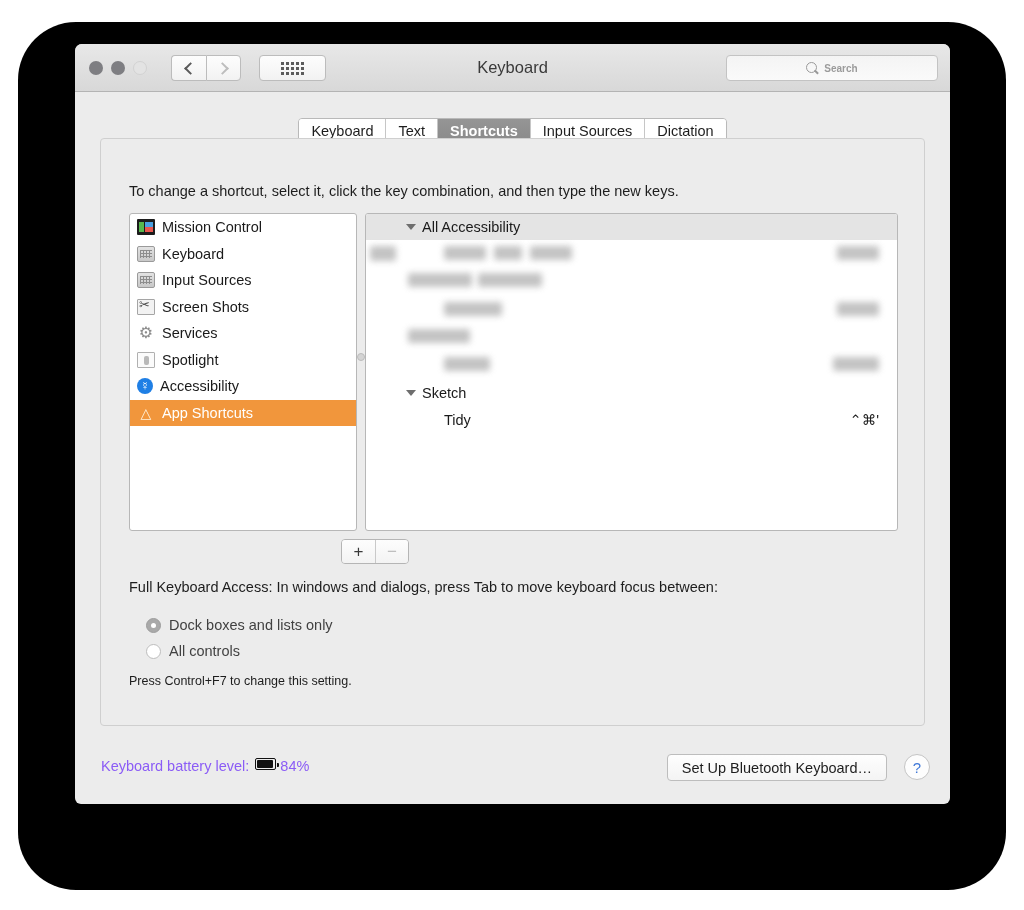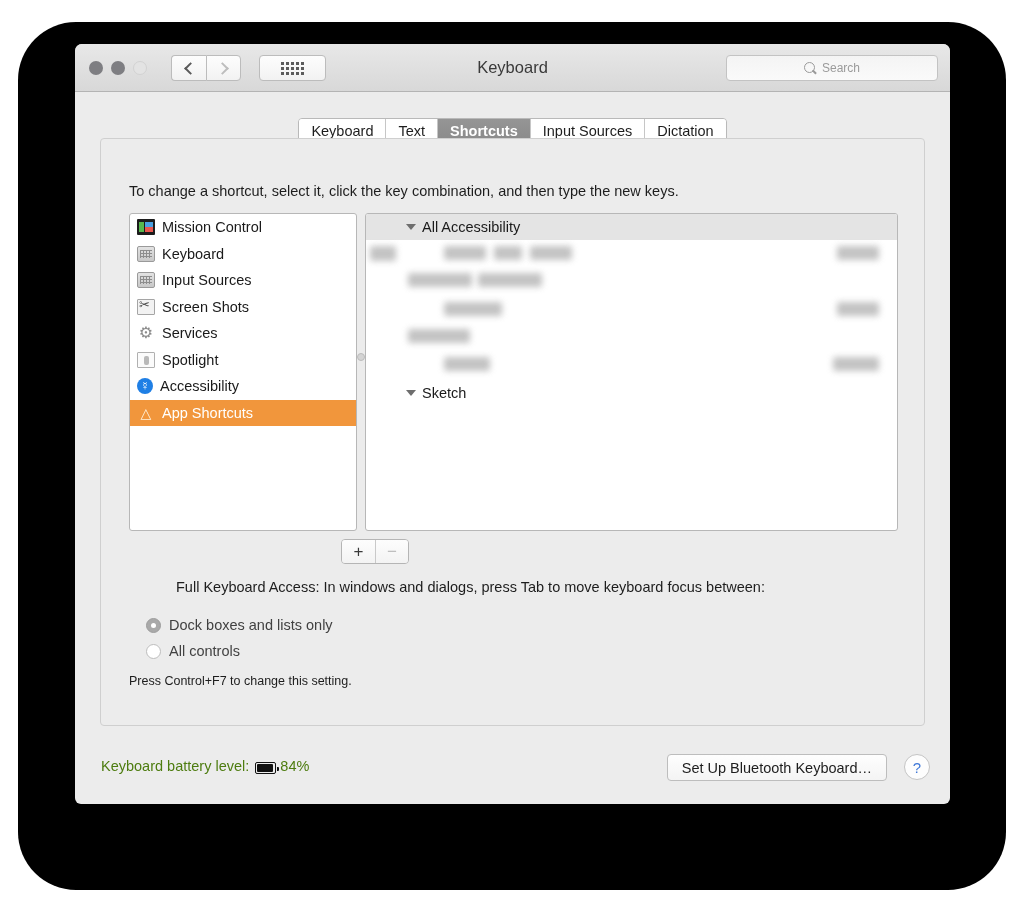--- a/index.html
+++ b/index.html
@@ -82,21 +82,21 @@
   }
   #search-icon { width: 12px; height: 12px; position: relative; margin-right: 6px; }
   #search-icon::before {
     content: ""; position: absolute; left: 0; top: 0;
     width: 9px; height: 9px; border: 1.6px solid #9a9a9a; border-radius: 50%;
   }
   #search-icon::after {
     content: ""; position: absolute; left: 8px; top: 8.5px;
     width: 5px; height: 1.6px; background: #9a9a9a; transform: rotate(45deg);
   }
-  #search-placeholder { font-size: 12px; color: #9b9b9b; }
+  #search-placeholder { font-size: 10px; color: #9b9b9b; font-weight: bold; }
 
   
   #tabs {
     position: absolute; top: 74px; left: 0; right: 0;
     display: flex; justify-content: center;
   }
   #tabs-inner {
     display: flex; height: 26px; border-radius: 4px; overflow: hidden;
     border: 1px solid #b9b9b9;
     box-shadow: 0 1px 1px rgba(0,0,0,.07);
@@ -246,21 +246,21 @@
   }
   .ar-btn {
     width: 33px; height: 100%;
     background: linear-gradient(to bottom,#fdfdfd,#f3f3f3);
     display: flex; align-items: center; justify-content: center;
     font-size: 17px; color: #3a3a3a;
   }
   #remove-button { border-left: 1px solid #c9c9c9; color: #bdbdbd; }
 
   
-  #fka-label { position: absolute; left: 28px; top: 440px; font-size: 14.5px; color: #1d1d1d; margin-left: 47px; }
+  #fka-label { position: absolute; left: 28px; top: 440px; font-size: 14.5px; color: #1d1d1d; }
   .radio-row {
     position: absolute; left: 45px;
     display: flex; align-items: center;
     font-size: 14.5px; color: #414141;
   }
   #radio-row-0 { top: 478px; }
   #radio-row-1 { top: 504px; }
   .radio {
     width: 15px; height: 15px; border-radius: 50%;
     margin-right: 8px; flex: none;
@@ -270,22 +270,22 @@
   .radio.checked { background: #a9a9a9; border-color: #9d9d9d; }
   .radio.checked::after {
     content: ""; width: 5px; height: 5px; border-radius: 50%; background: #ffffff;
   }
   #fka-hint { position: absolute; left: 28px; top: 535px; font-size: 12.5px; color: #1d1d1d; }
 
   
   #bottom-bar { position: absolute; left: 0; right: 0; top: 700px; height: 60px; }
   #battery-label {
     position: absolute; left: 26px; top: 14px;
-    display: flex; align-items: flex-end;
-    font-size: 14.5px; color: #4d7c0f;
+    display: flex; align-items: flex-start;
+    font-size: 14.5px; color: #8b5cf6;
   }
   #battery-icon {
     position: relative; width: 21px; height: 12px;
     border: 1.6px solid #111111; border-radius: 2px;
     margin: 0 4px 0 6px;
   }
   #battery-icon::before {
     content: ""; position: absolute; left: 1px; top: 1px; bottom: 1px;
     width: 84%; background: #111111; border-radius: 1px;
   }
@@ -441,20 +441,24 @@
       <div class="shortcut-row">
         <span class="blur-blob" style="left:78px; top:5px;  width:46px; height:14px;"></span>
         <span class="blur-blob" style="right:18px;top:5px;  width:46px; height:14px;"></span>
       </div>
 
       <div class="group-header plain">
         <span class="disclosure"></span>
         <span>Sketch</span>
       </div>
 
+      <div class="shortcut-row">
+        <span class="shortcut-label" style="left:78px;">Tidy</span>
+        <span class="shortcut-keys">⌃⌘'</span>
+      </div>
 
     </div>
 
     <div id="addremove">
       <div class="ar-btn" id="add-button">+</div>
       <div class="ar-btn" id="remove-button">−</div>
     </div>
 
     <div id="fka-label">Full Keyboard Access: In windows and dialogs, press Tab to move keyboard focus between:</div>
 

